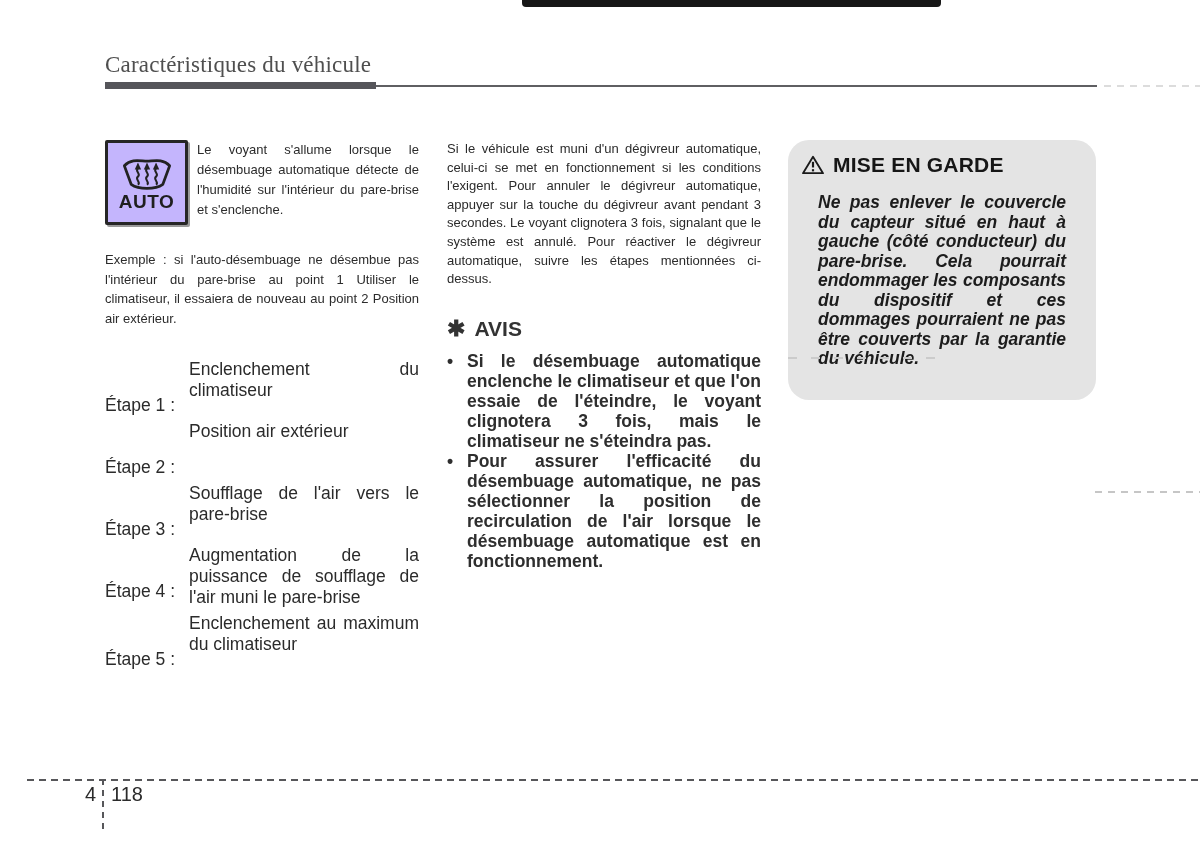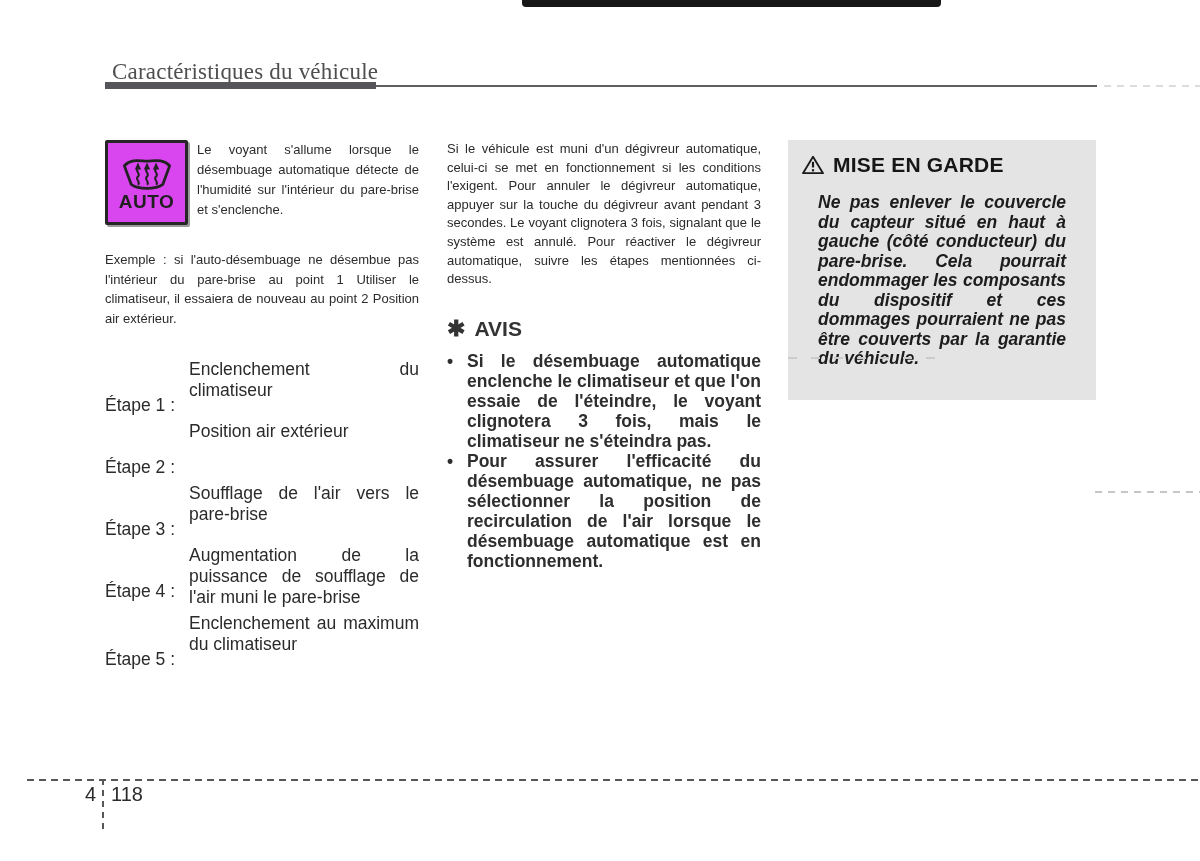--- a/index.html
+++ b/index.html
@@ -6,40 +6,40 @@
   .page {
     position:relative; width:1200px; height:861px; background:#ffffff;
     font-family:"Liberation Sans", sans-serif; color:#2b2b2b; overflow:hidden;
   }
 
   
   .top-bar { position:absolute; left:522px; top:0; width:419px; height:7px;
              background:#171717; border-radius:0 0 4px 4px; }
 
   
-  .page-title { position:absolute; left:105px; top:52px; margin:7px;
+  .page-title { position:absolute; left:105px; top:52px; margin:0;
                 font-family:"Liberation Serif", serif; font-weight:400;
                 font-size:23px; color:#4f4f4f; letter-spacing:0.2px; }
   .rule-thin  { position:absolute; left:105px; top:85px; width:992px; height:2px; background:#5f5f62; }
   .rule-thick { position:absolute; left:105px; top:82px; width:271px; height:7px; background:#55555a; }
   .rule-faint { position:absolute; left:1104px; top:85px; width:96px; height:2px;
                 background:repeating-linear-gradient(90deg,#dcdcdc 0 7px,transparent 7px 13px); }
 
   
   .col { position:absolute; top:140px; }
   .col1 { left:105px; width:314px; }
   .col2 { left:447px; width:314px; }
   .col3 { left:788px; width:308px; }
 
   .just { text-align:justify; margin:0; font-size:13px; line-height:19.5px; color:#2b2b2b; }
 
   
   .icon-row { display:flex; gap:9px; align-items:flex-start; }
   .auto-btn { flex:none; width:83px; height:85px; box-sizing:border-box;
-              background:#d946ef; border:3px solid #262626; border-radius:2px;
+              background:#c4b5fd; border:3px solid #262626; border-radius:2px;
               box-shadow:2px 2px 0 #9a9a9a;
               display:flex; flex-direction:column; align-items:center; justify-content:center; }
   .auto-label { font-weight:700; font-size:19px; color:#1f1f1f; letter-spacing:0.5px; margin-top:-3px; }
   .icon-row .just { flex:1; line-height:20px; }
 
   .example { margin-top:25px; }
 
   .steps { margin-top:31px; }
   .step { display:flex; line-height:21px; font-size:17.5px; margin-bottom:5px; }
   .step-label { flex:none; width:84px; white-space:nowrap;margin-top:36px; }
@@ -49,21 +49,21 @@
   .p2 { margin-top:10px; }
   .avis-head { display:flex; align-items:center; gap:9px; margin:27px 0 0 0;
                font-size:21px; font-weight:700; color:#333333; }
   .avis-sym { font-size:22px; font-weight:700; }
   .bullets { margin-top:9px; }
   .bullet-item { display:flex; font-weight:700; font-size:17.5px; line-height:20px; color:#2e2e2e; }
   .bullet-mark { flex:none; width:20px; font-size:17.5px; }
   .bullet-text { flex:1; text-align:justify; }
 
   
-  .caution { box-sizing:border-box; width:308px; background:#e4e4e4; padding:13px 14px 15px 14px; }
+  .caution { box-sizing:border-box; width:308px; background:#e4e4e4; padding:13px 14px 15px 14px;border-radius:21px; }
   .caution-head { display:flex; align-items:center; gap:9px; font-size:21px; font-weight:700;
                   color:#161616; letter-spacing:0.2px; margin-bottom:6px; }
   .caution-body { font-weight:700; font-style:italic; font-size:17.5px; line-height:19.5px;
                   text-align:justify; color:#1c1c1c; margin:16px; }
   .underbox-dashes { position:absolute; left:788px; top:357px; width:160px; height:2px;
                      background:repeating-linear-gradient(90deg,#cbcbcb 0 9px,transparent 9px 23px); }
   .rightedge-dashes { position:absolute; left:1095px; top:491px; width:105px; height:2px;
                       background:repeating-linear-gradient(90deg,#c6c6c6 0 7px,transparent 7px 13px); }
 
   

